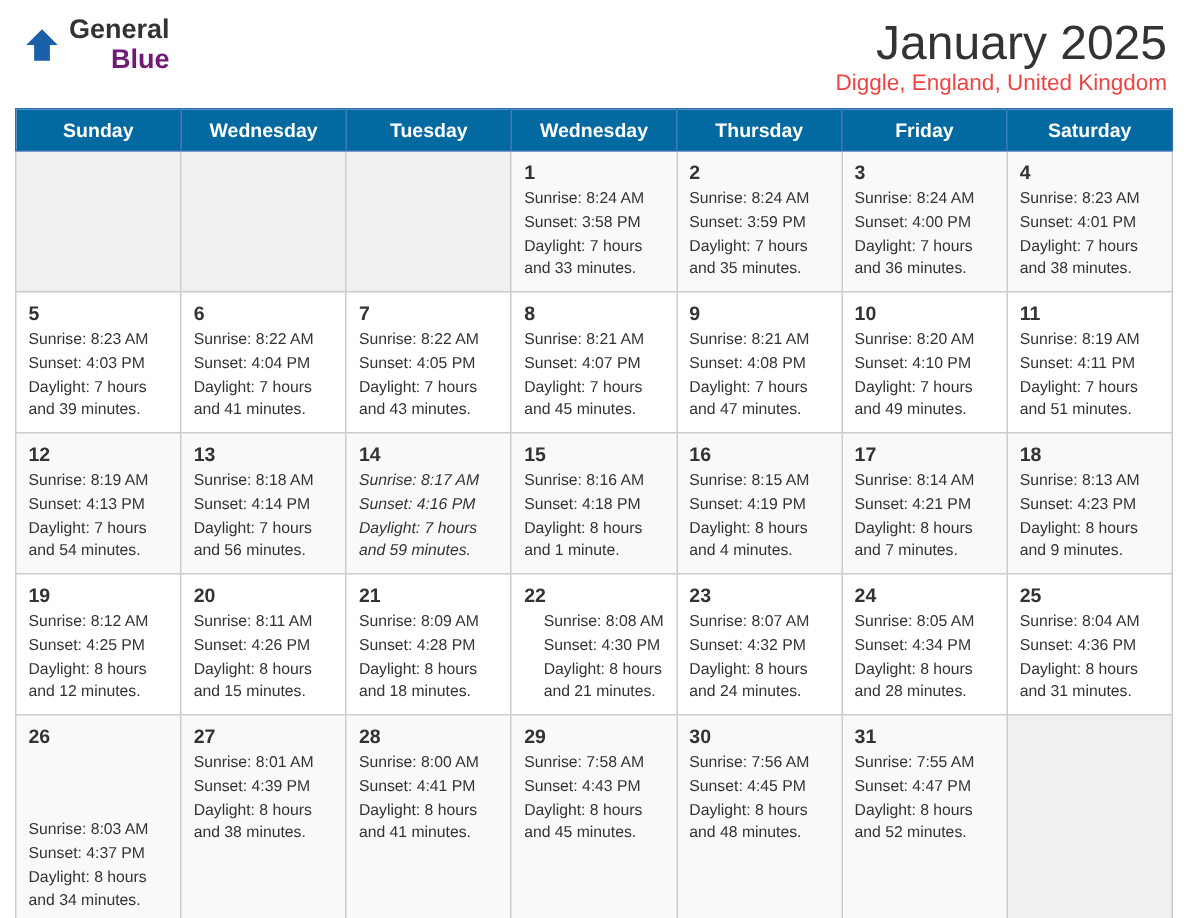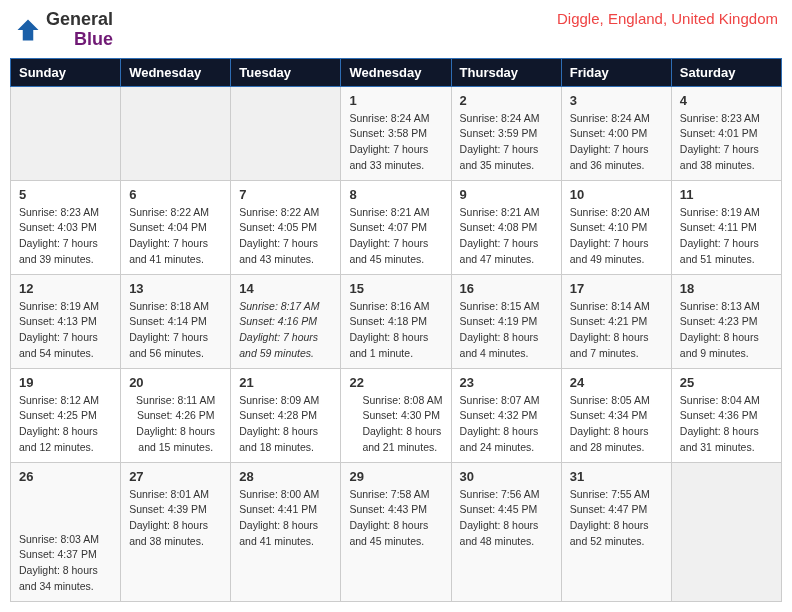--- a/index.html
+++ b/index.html
@@ -45,23 +45,23 @@
     .location {
       font-size: 15px;
       color: #ef4444;
     }
     .calendar {
       width: 100%;
       border-collapse: collapse;
       border: 1px solid #ccc;
     }
     .calendar th {
-      background-color: #0f172a;
+      background-color: #0369a1;
       color: white;
-      text-align: left;
+      text-align: center;
       padding: 6px 8px;
       font-size: 13px;
       font-weight: bold;
       border: 1px solid #2e6db4;
     }
     .calendar td {
       vertical-align: top;
       padding: 6px 8px;
       border: 1px solid #ccc;
       width: calc(100% / 7);
@@ -98,20 +98,21 @@
   <div class="logo">
     <svg class="logo-icon" viewBox="0 0 32 32" xmlns="http://www.w3.org/2000/svg">
       <polygon points="16,4 28,16 22,16 22,28 10,28 10,16 4,16" fill="#1a5fa8"></polygon>
     </svg>
     <div class="logo-text">
       <span class="logo-general">General</span><br>
       <span class="logo-blue">Blue</span>
     </div>
   </div>
   <div class="title-block">
+    <div class="month-title">January 2025</div>
     <div class="location">Diggle, England, United Kingdom</div>
   </div>
 </div>
 
 <table class="calendar">
   <thead>
     <tr>
     <th>Sunday</th>
         <th>Wednesday</th>
         <th>Tuesday</th>
@@ -260,21 +261,21 @@
       <tr>
         <td>
           <span class="day-number">19</span>
           <div class="day-info" style="white-space: pre-line;">Sunrise: 8:12 AM
 Sunset: 4:25 PM
 Daylight: 8 hours
 and 12 minutes.</div>
         </td>
         <td>
           <span class="day-number">20</span>
-          <div class="day-info" style="white-space: pre-line; text-align: center;">Sunrise: 8:11 AM
+          <div class="day-info" style="white-space: pre-line;">Sunrise: 8:11 AM
 Sunset: 4:26 PM
 Daylight: 8 hours
 and 15 minutes.</div>
         </td>
         <td>
           <span class="day-number">21</span>
           <div class="day-info" style="white-space: pre-line;">Sunrise: 8:09 AM
 Sunset: 4:28 PM
 Daylight: 8 hours
 and 18 minutes.</div>

